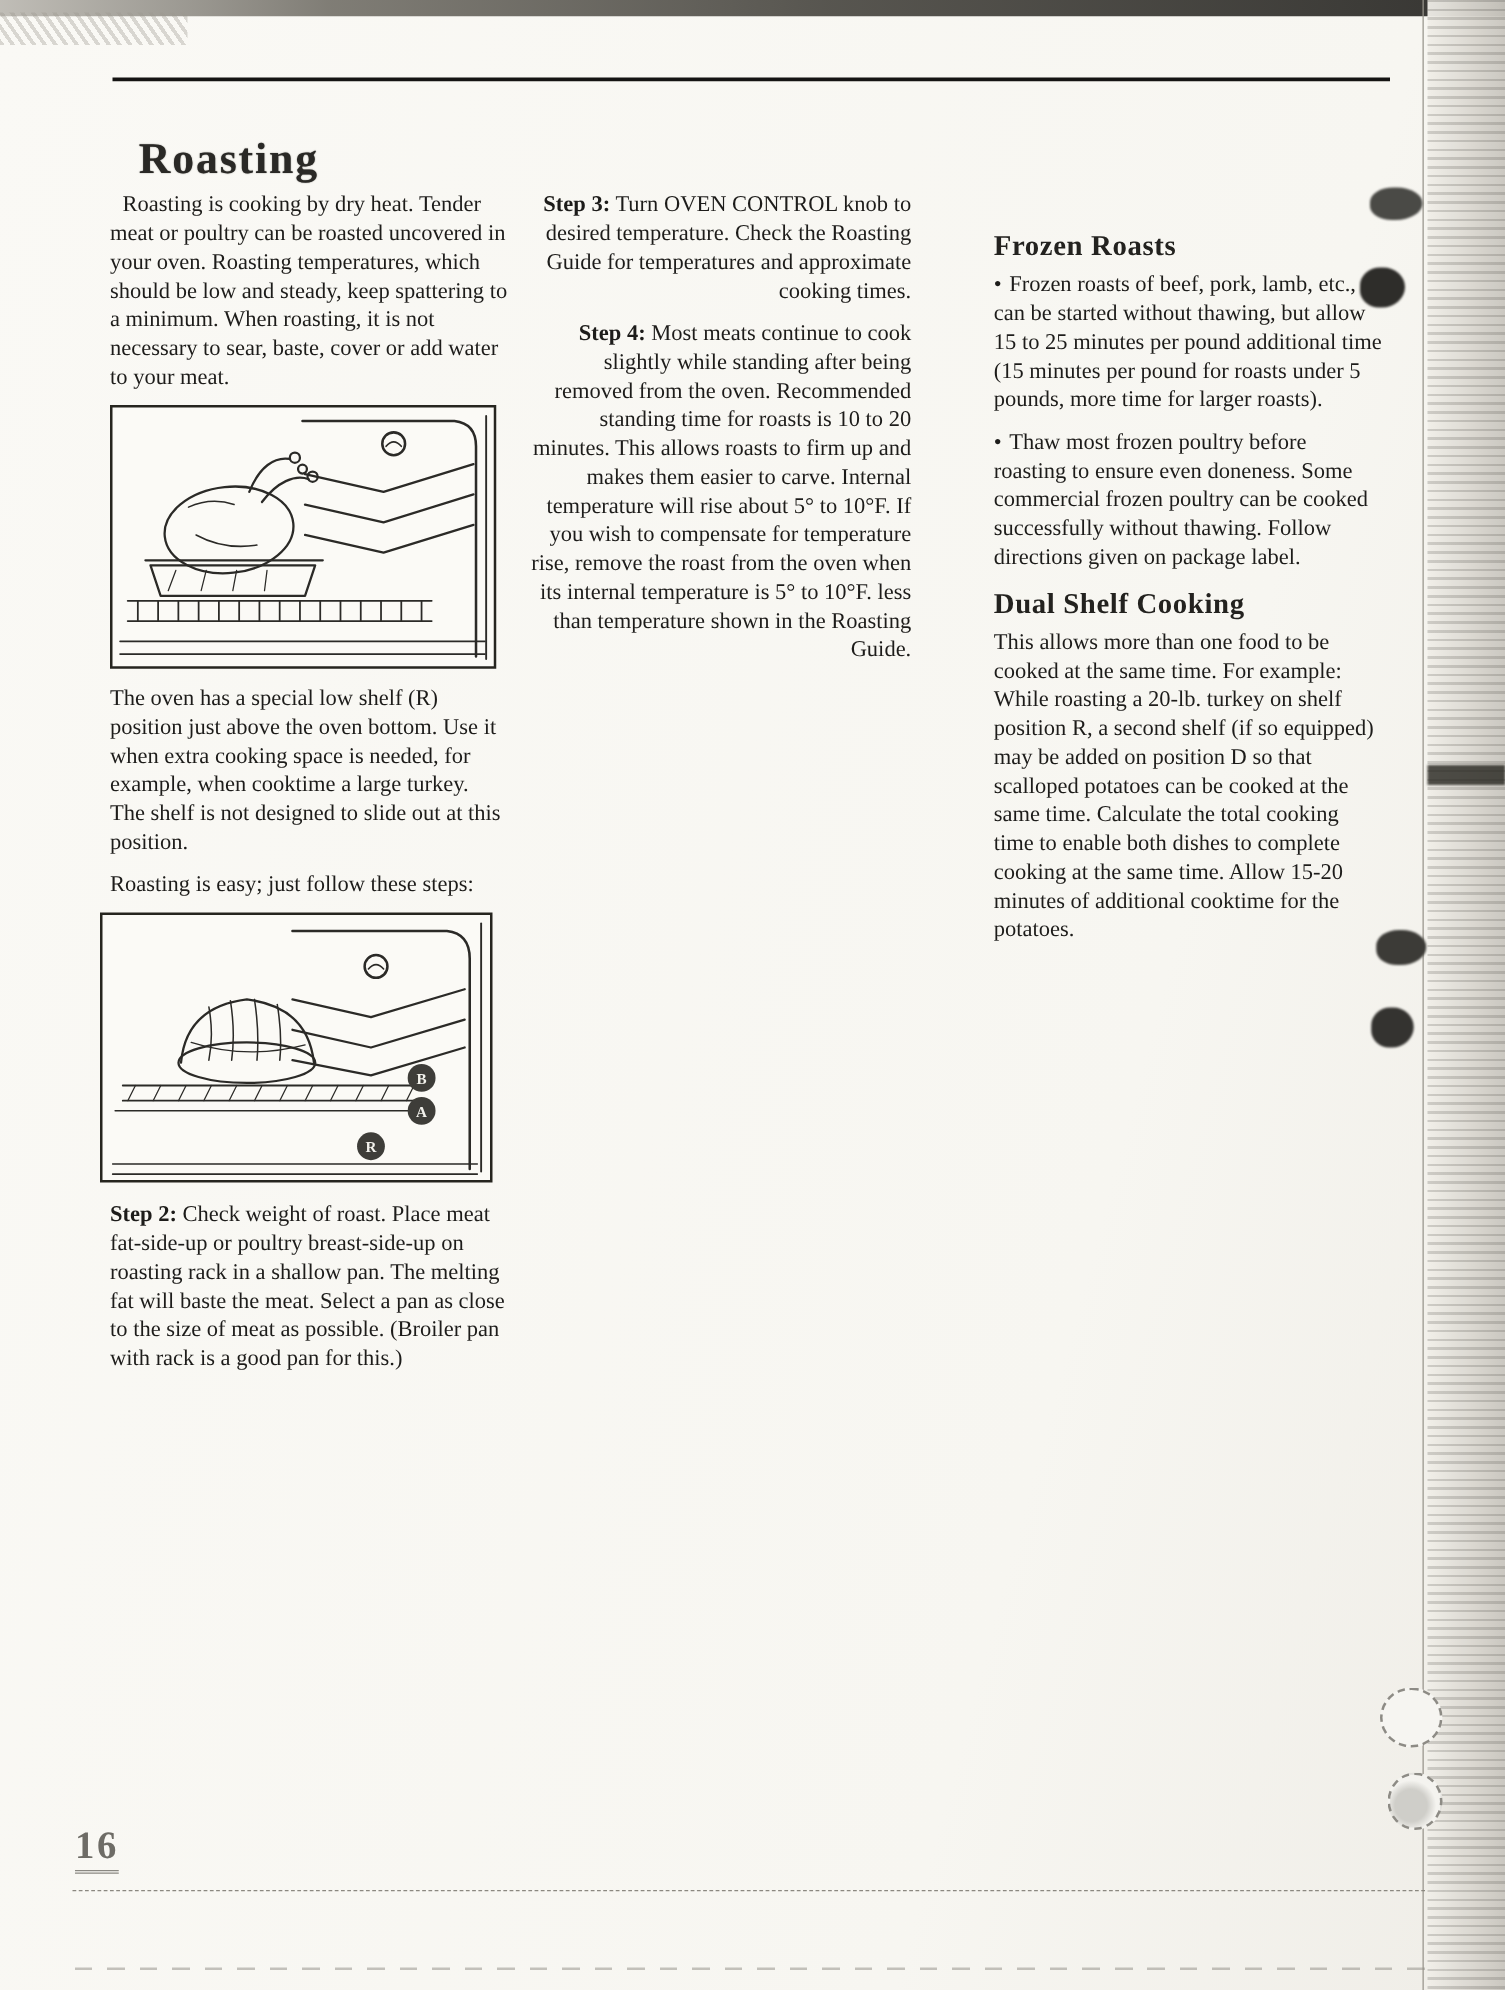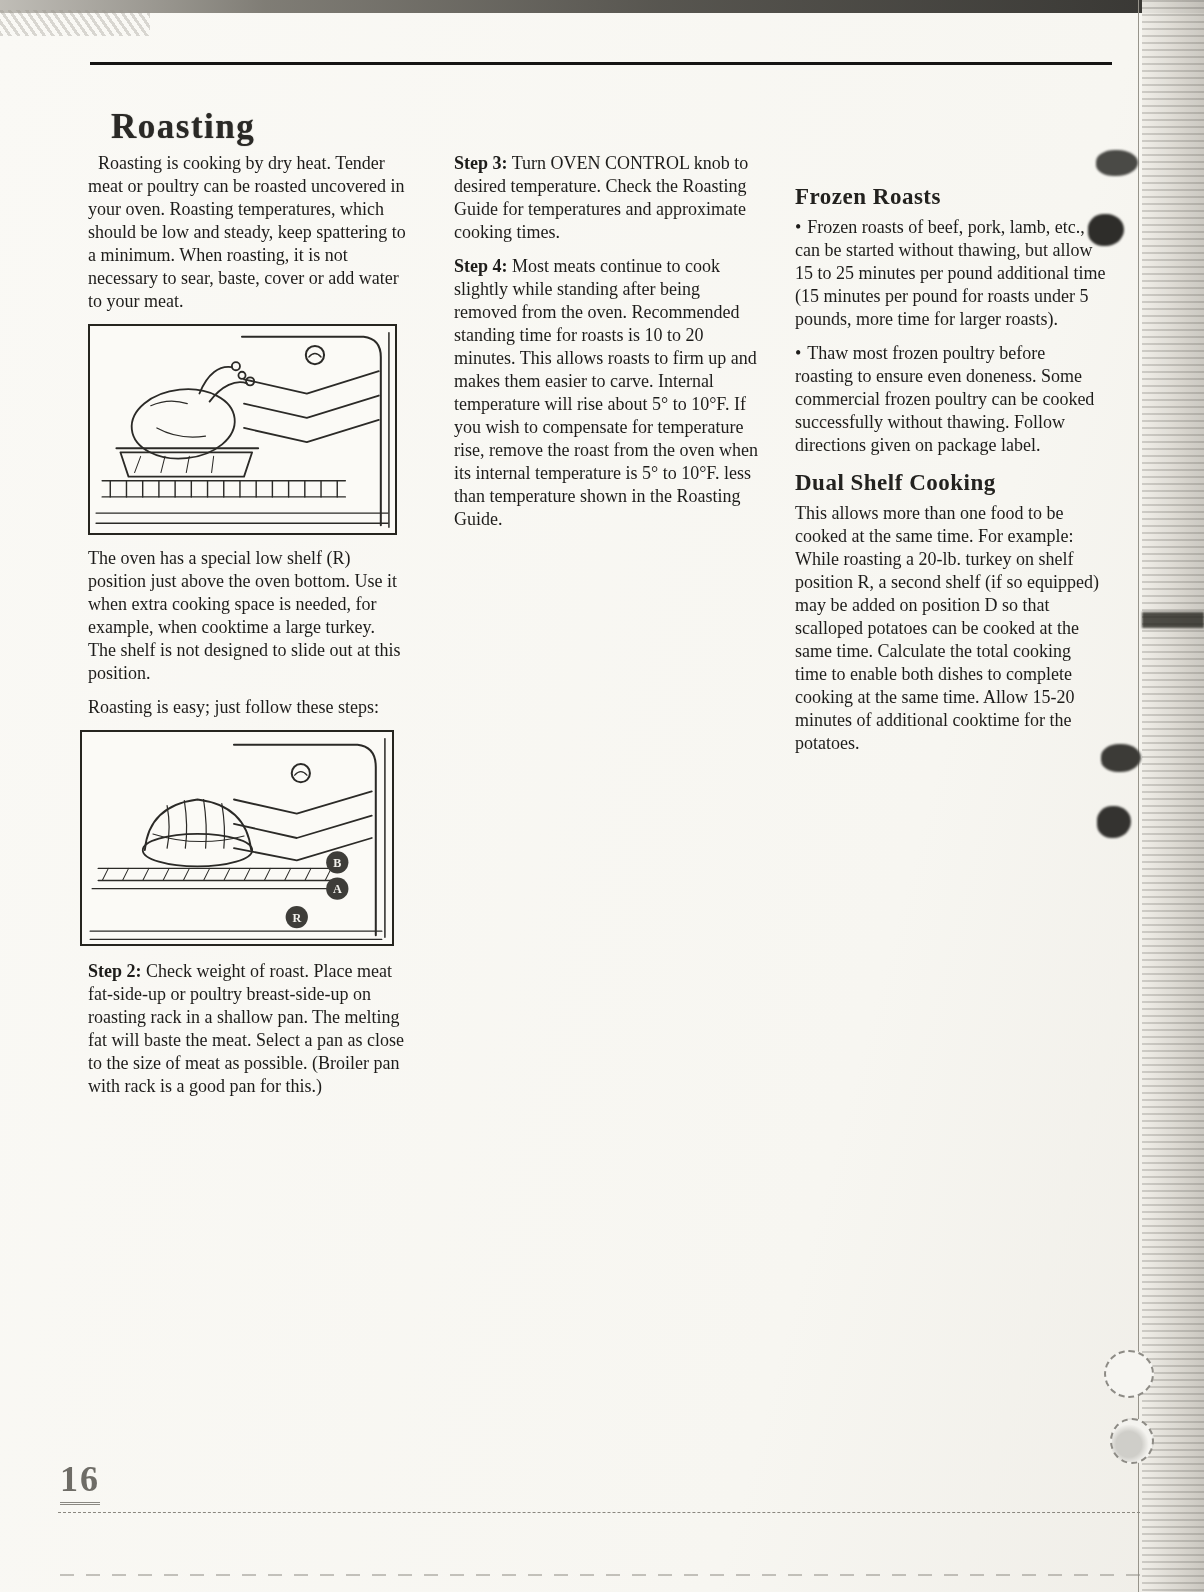--- a/index.html
+++ b/index.html
@@ -39,40 +39,40 @@
   .bottom-noise { position:absolute; left:60px; top:1574px; width:1080px; height:2px; opacity:.5;
     background:repeating-linear-gradient(90deg,#8d8a82 0 14px, transparent 14px 26px); }
 
   
   .title { position:absolute; left:100px; top:96px; margin:11px;
     font-size:35px; font-weight:bold; letter-spacing:1.5px; color:#2a2926;
     text-shadow:0 0 1px #6d6b66; }
 
   .col { position:absolute; top:152px; font-size:18px; line-height:23px; }
   .col1 { left:88px;  width:318px; }
-  .col2 { left:454px; width:308px; }
+  .col2 { left:421px; width:308px;text-align:right; }
   .col3 { left:795px; width:312px;margin-top:33px; }
 
   .col p { margin:0 0 11px 0; }
   .col p.indent { text-indent:10px; }
   b.steplbl { font-weight:bold; }
 
   h2.subhead { margin:0 0 8px 0; font-size:23px; font-weight:bold; color:#23221f; letter-spacing:.5px; }
   h2.subhead.second { margin-top:14px; }
 
   .blt { margin-right:6px; }
 
   figure { margin:0; }
   .fig { border:2px solid #26251f; background:#fbfaf6; }
   .fig1 { width:305px; height:207px; margin:10px 0 12px 0; }
   .fig2 { width:310px; height:212px; margin:5px 0 14px -8px; }
   .fig svg { display:block; width:100%; height:100%; }
 
   .page-number { position:absolute; left:60px; top:1458px;
-    font-size:36px; font-weight:bold; color:#6e6c66; letter-spacing:2px;
+    font-size:31px; font-weight:bold; color:#6e6c66; letter-spacing:2px;
     border-bottom:3px double #8a8882; padding-bottom:2px; }
 </style>
 </head>
 <body>
 
 <div class="page">
 
   <div class="top-band"></div>
   <div class="top-left-noise"></div>
   <div class="right-band"></div>

